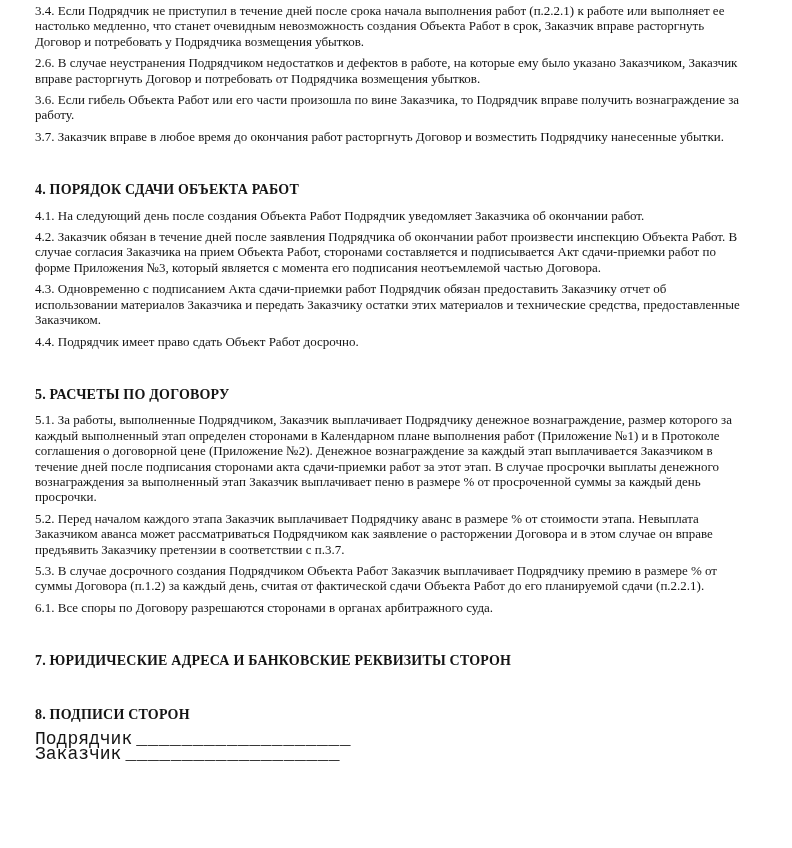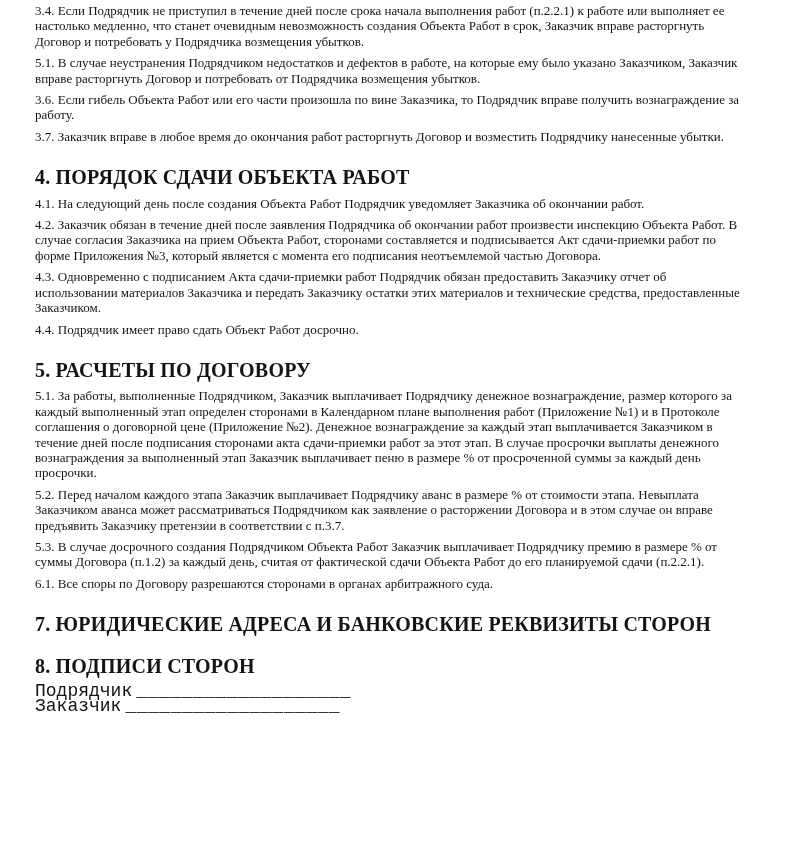--- a/index.html
+++ b/index.html
@@ -22,24 +22,24 @@
     padding: 3px 44px 0 35px;
     background: #ffffff;
   }
   .clause {
     font-size: 13px;
     line-height: 15.4px;
     margin: 0 0 6px 0;
     text-align: left;
   }
   .heading {
-    font-size: 20px;
+    font-size: 14px;
     font-weight: bold;
     line-height: 15.4px;
-    margin: 26px 0 10px 0;
+    margin: 38px 0 10px 0;
     letter-spacing: 0.2px;
   }
   .req-line {
     font-size: 13px;
     line-height: 15.6px;
     margin: 0;
   }
   .req-line .party {
     font-weight: bold;
   }
@@ -53,21 +53,21 @@
     margin-left: 4px;
     letter-spacing: 0.5px;
   }
 </style>
 </head>
 <body>
 
 <div class="page">
 
   <p class="clause">3.4. Если Подрядчик не приступил в течение дней после срока начала выполнения работ (п.2.2.1) к работе или выполняет ее настолько медленно, что станет очевидным невозможность создания Объекта Работ в срок, Заказчик вправе расторгнуть Договор и потребовать у Подрядчика возмещения убытков.</p>
-  <p class="clause">5.1. В случае неустранения Подрядчиком недостатков и дефектов в работе, на которые ему было указано Заказчиком, Заказчик вправе расторгнуть Договор и потребовать от Подрядчика возмещения убытков.</p>
+  <p class="clause">2.6. В случае неустранения Подрядчиком недостатков и дефектов в работе, на которые ему было указано Заказчиком, Заказчик вправе расторгнуть Договор и потребовать от Подрядчика возмещения убытков.</p>
   <p class="clause">3.6. Если гибель Объекта Работ или его части произошла по вине Заказчика, то Подрядчик вправе получить вознаграждение за работу.</p>
   <p class="clause">3.7. Заказчик вправе в любое время до окончания работ расторгнуть Договор и возместить Подрядчику нанесенные убытки.</p>
 
   <h2 class="heading">4. ПОРЯДОК СДАЧИ ОБЪЕКТА РАБОТ</h2>
   <p class="clause">4.1. На следующий день после создания Объекта Работ Подрядчик уведомляет Заказчика об окончании работ.</p>
   <p class="clause">4.2. Заказчик обязан в течение дней после заявления Подрядчика об окончании работ произвести инспекцию Объекта Работ. В случае согласия Заказчика на прием Объекта Работ, сторонами составляется и подписывается Акт сдачи-приемки работ по форме Приложения №3, который является с момента его подписания неотъемлемой частью Договора.</p>
   <p class="clause">4.3. Одновременно с подписанием Акта сдачи-приемки работ Подрядчик обязан предоставить Заказчику отчет об использовании материалов Заказчика и передать Заказчику остатки этих материалов и технические средства, предоставленные Заказчиком.</p>
   <p class="clause">4.4. Подрядчик имеет право сдать Объект Работ досрочно.</p>
 
   <h2 class="heading">5. РАСЧЕТЫ ПО ДОГОВОРУ</h2>

